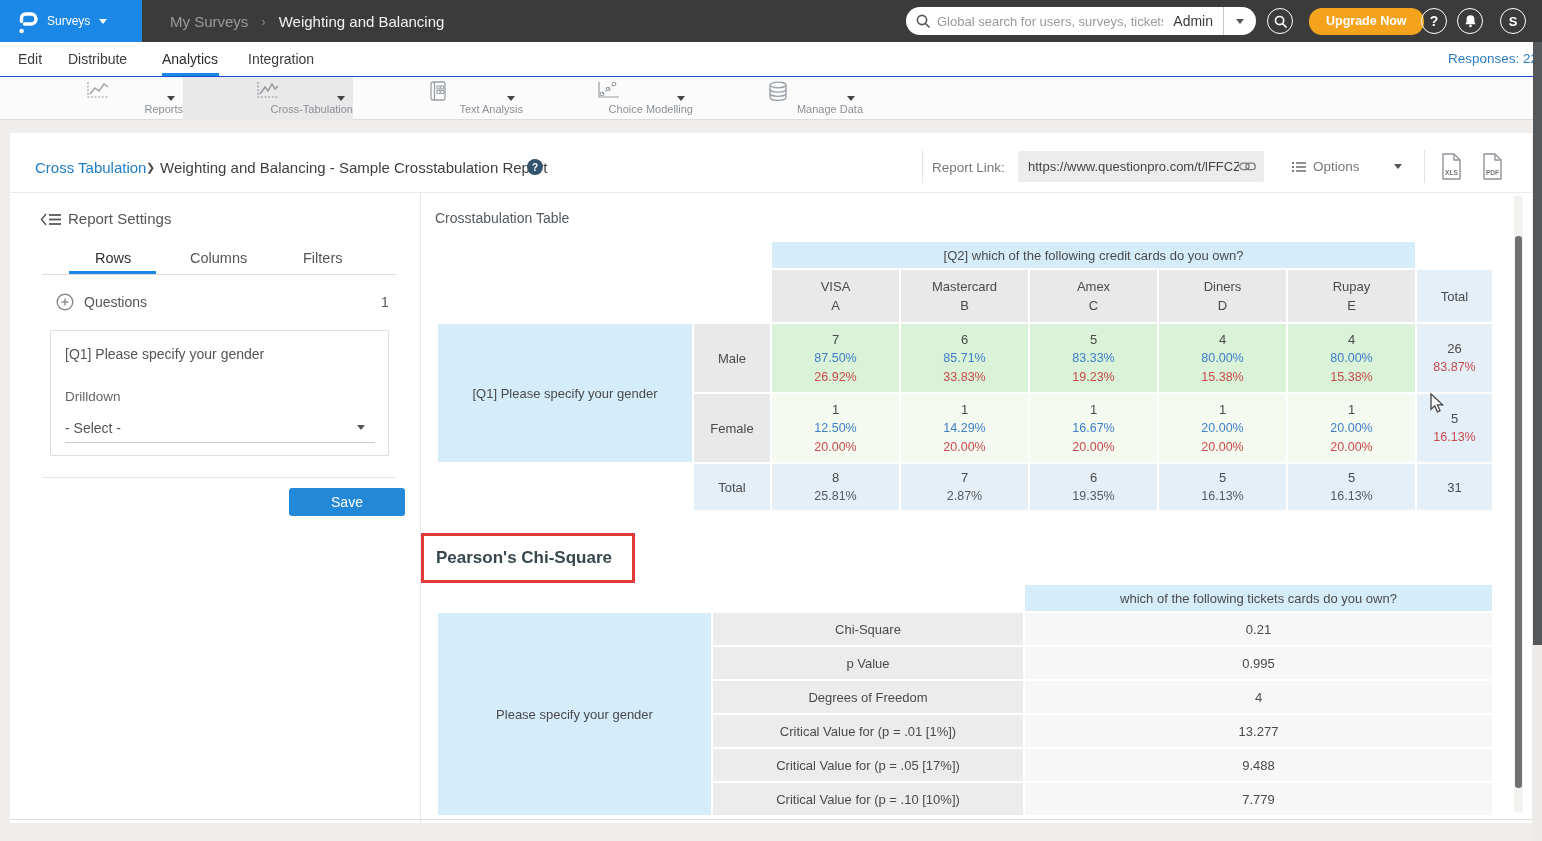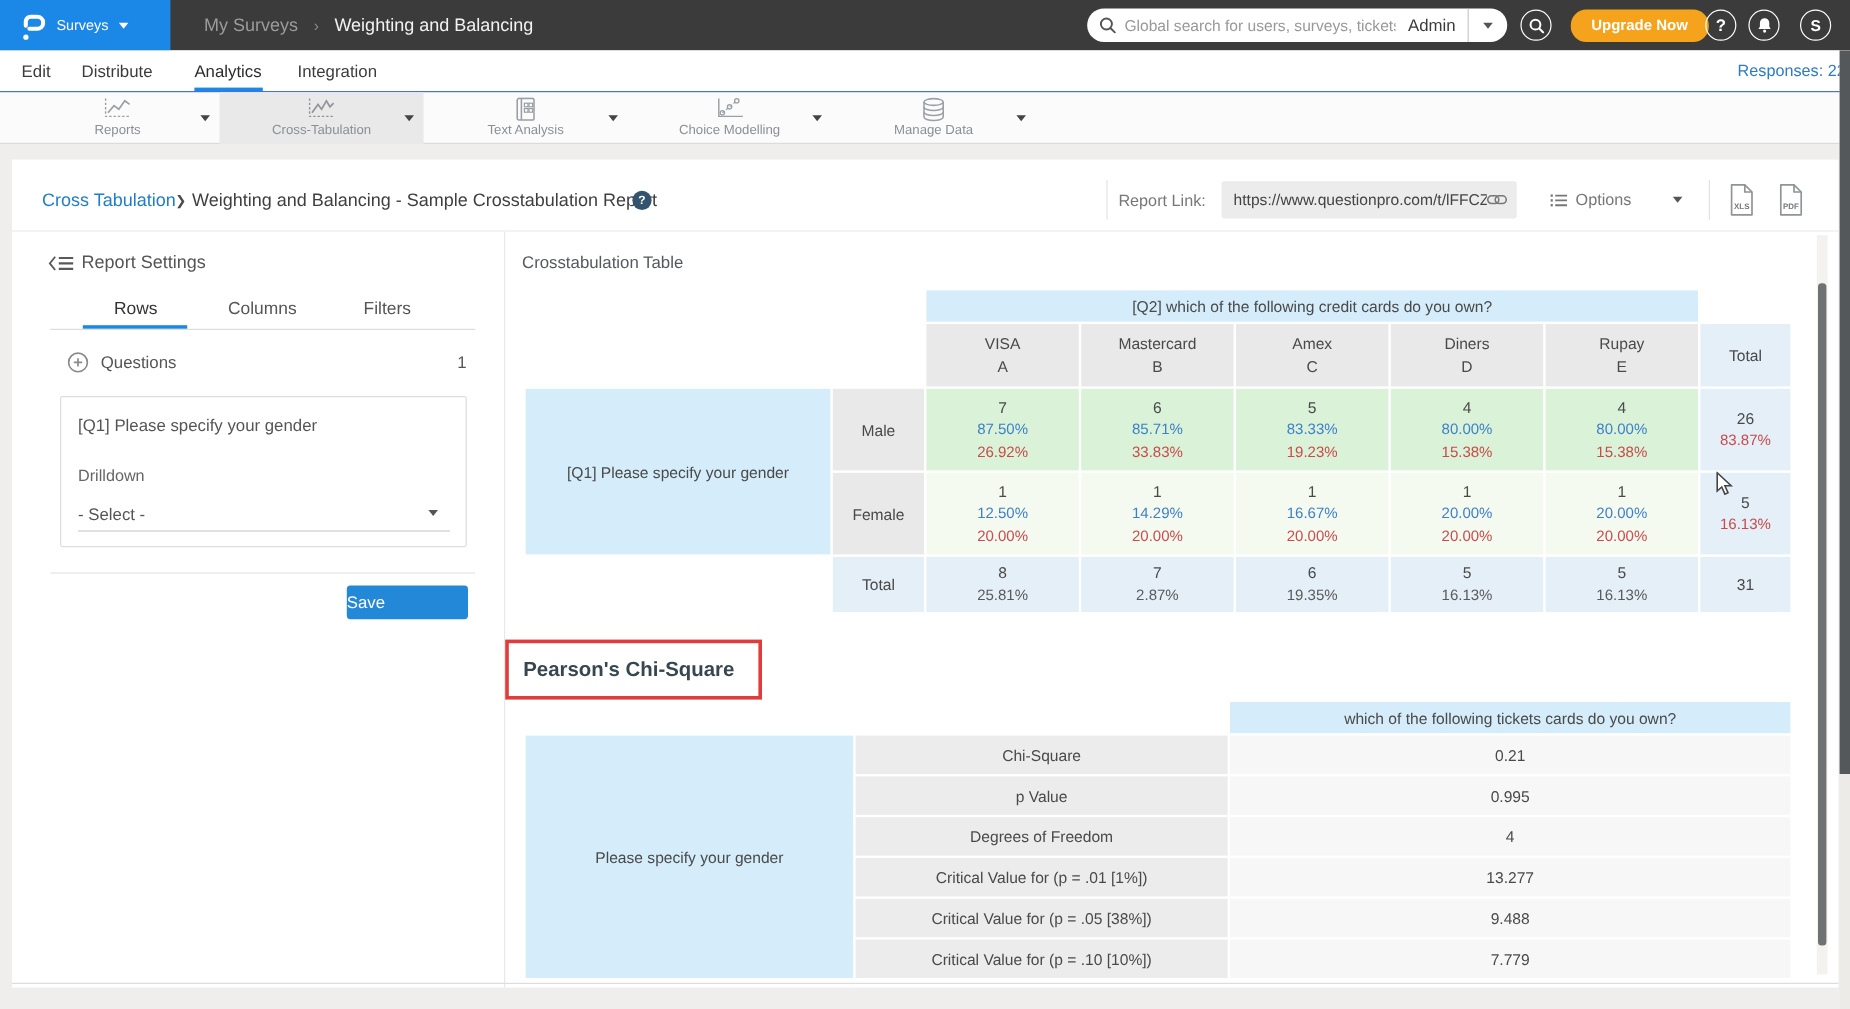--- a/index.html
+++ b/index.html
@@ -31,21 +31,21 @@
   .surveynav { position:absolute; left:0; top:42px; width:1542px; height:35px; background:#fff; border-bottom:1px solid #1d4ed8; }
   .nav-item { position:absolute; top:0; height:34px; line-height:34px; font-size:14px; color:#3c3c3c; cursor:pointer; }
   .nav-underline { position:absolute; left:162px; top:31px; width:57px; height:3px; background:#1b87e6; }
   .responses { position:absolute; left:1448px; top:0; height:34px; line-height:34px; font-size:13.5px; color:#2a7cc4; }
 
   
   .toolbar { position:absolute; left:0; top:77px; width:1542px; height:43px; background:#fbfbfb; border-bottom:1px solid #dcdcdc; }
   .tool-block { position:absolute; top:0; width:170px; height:43px; cursor:pointer; }
   .tool-block.active { background:#e9e9e9; }
   .tool-icon { position:absolute; left:0; right:0; top:4px; display:flex; justify-content:center; }
-  .tool-label { position:absolute; left:0; right:0; bottom:5px; text-align:center; font-size:11px; color:#8b9096; }
+  .tool-label { position:absolute; left:0; right:0; bottom:5px; text-align:right; font-size:11px; color:#8b9096; }
   .tool-caret { position:absolute; right:8px; top:19px; }
 
   
   .card { position:absolute; left:10px; top:133px; width:1522px; height:690px; background:#fff; }
 
   
   .rh-link { position:absolute; left:35px; top:159px; font-size:15px; color:#1f7ec7; cursor:pointer; }
   .rh-chev { position:absolute; left:146px; top:161px; font-size:11px; color:#4a4a4a; }
   .rh-title { position:absolute; left:160px; top:159px; font-size:15px; color:#3f3f3f; }
   .rh-help { position:absolute; left:527px; top:159px; width:16px; height:16px; border-radius:50%; background:#33536e; color:#fff; font-size:10px; font-weight:bold; display:flex; align-items:center; justify-content:center; cursor:pointer; }
@@ -71,21 +71,21 @@
   .q-plus { position:absolute; left:56px; top:293px; cursor:pointer; }
   .q-label { position:absolute; left:84px; top:294px; font-size:14px; color:#555; }
   .q-count { position:absolute; left:381px; top:294px; font-size:14px; color:#555; }
   .q-box { position:absolute; left:50px; top:330px; width:339px; height:126px; border:1px solid #ddd; border-radius:2px; background:#fff; }
   .q-text { position:absolute; left:65px; top:346px; font-size:14px; color:#555; }
   .dd-label { position:absolute; left:65px; top:389px; font-size:13.5px; color:#666; }
   .dd-value { position:absolute; left:65px; top:420px; font-size:14px; color:#555; cursor:pointer; }
   .dd-caret { position:absolute; left:357px; top:425px; cursor:pointer; }
   .dd-line { position:absolute; left:65px; top:442px; width:310px; height:1px; background:#ccc; }
   .panel-div { position:absolute; left:42px; top:477px; width:354px; height:1px; background:#e5e5e5; }
-  .save-btn { position:absolute; left:289px; top:488px; width:101px; height:28px; background:#2488d8; border-radius:3px; color:#fff; font-size:14px; text-align:left; line-height:28px; cursor:pointer; }
+  .save-btn { position:absolute; left:289px; top:488px; width:116px; height:28px; background:#2488d8; border-radius:3px; color:#fff; font-size:14px; text-align:center; line-height:28px; cursor:pointer; }
 
   
   .section-label { position:absolute; left:435px; top:210px; font-size:14px; color:#54595e; }
   table.rpt { border-collapse:separate; border-spacing:2px; table-layout:fixed; }
   table.rpt td { text-align:center; vertical-align:middle; font-size:13px; color:#4a4a4a; }
   td.blue  { background:#d5edfa; color:#4a4a4a; }
   td.gray  { background:#e9e9e9; color:#555; }
   td.green { background:#d9f2d8; }
   td.pale  { background:#f4faf0; }
   td.tblue { background:#e4eff8; }
@@ -486,21 +486,21 @@
     </tr>
     <tr>
       <td class="mgray" style="height:32px;">Degrees of Freedom</td>
       <td class="vlight">4</td>
     </tr>
     <tr>
       <td class="mgray" style="height:32px;">Critical Value for (p = .01 [1%])</td>
       <td class="vlight">13.277</td>
     </tr>
     <tr>
-      <td class="mgray" style="height:32px;">Critical Value for (p = .05 [38%])</td>
+      <td class="mgray" style="height:32px;">Critical Value for (p = .05 [17%])</td>
       <td class="vlight">9.488</td>
     </tr>
     <tr>
       <td class="mgray" style="height:32px;">Critical Value for (p = .10 [10%])</td>
       <td class="vlight">7.779</td>
     </tr>
   </tbody>
     </table>
 
   <span class="bottom-line"></span>

